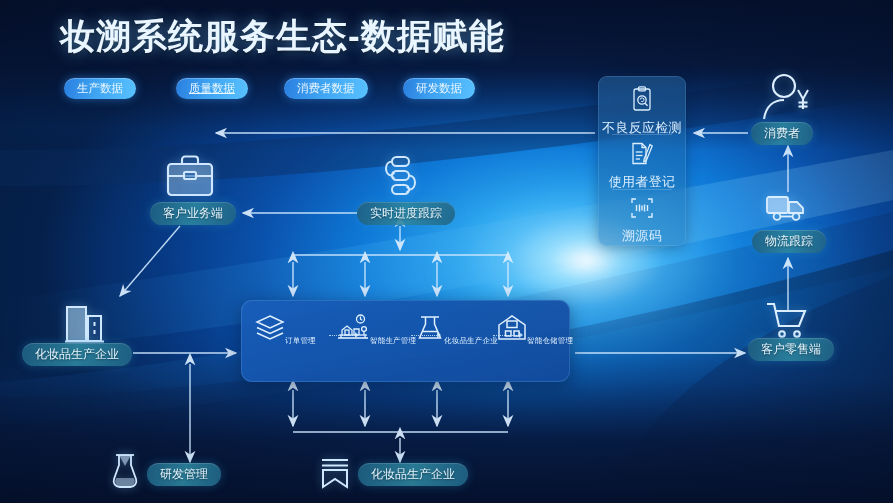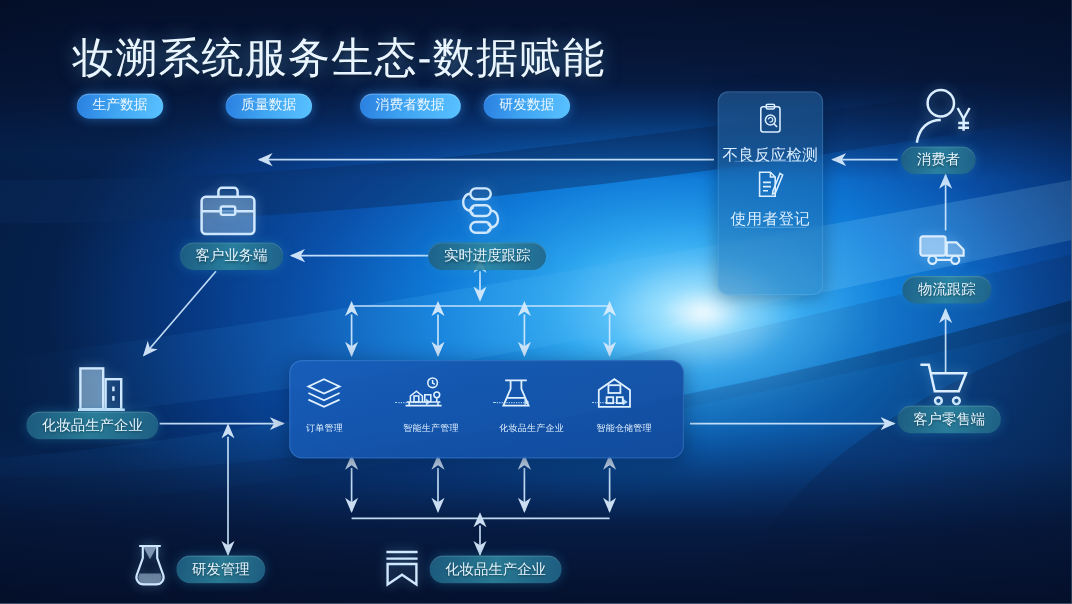--- a/index.html
+++ b/index.html
@@ -36,25 +36,24 @@
   }
   .swoosh { position: absolute; pointer-events:none; }
   .bg-vig {
     position: absolute; inset:0;
     background: radial-gradient(ellipse 760px 430px at 52% 52%, rgba(0,0,0,0) 48%, rgba(3,12,34,0.30) 78%, rgba(2,9,26,0.62) 100%);
   }
 
   
   #title {
     position: absolute; left: 60px; top: 13px;
-    font-size: 35px; font-weight: 400; letter-spacing: 1px;
+    font-size: 35px; font-weight: 700; letter-spacing: 1px;
     color: #eaf6ff;
     text-shadow: 0 0 14px rgba(120,200,255,0.55), 0 2px 3px rgba(0,0,0,0.5);
     white-space: nowrap;
-    margin-top: 12px;
   }
   .tagpill {
     position: absolute; top: 78px;
     height: 21px; line-height: 21px;
     padding: 0 13px;
     border-radius: 11px;
     font-size: 11.5px; color: #eaf7ff;
     background: linear-gradient(100deg, #2a7fe0 0%, #3fa4f2 45%, #59c2ff 100%);
     box-shadow: 0 0 9px rgba(60,160,255,0.5), inset 0 1px 0 rgba(255,255,255,0.25);
     white-space: nowrap; text-align: right;
@@ -96,21 +95,21 @@
   
   #card {
     position: absolute; left: 241px; top: 300px;
     width: 329px; height: 82px;
     border-radius: 11px;
     background: linear-gradient(150deg, rgba(24,94,186,0.93) 0%, rgba(20,84,172,0.92) 40%, rgba(18,74,156,0.93) 100%);
     box-shadow: inset 0 0 0 1px rgba(130,195,255,0.20), 0 4px 18px rgba(2,16,46,0.42);
   }
   .citem {
     position: absolute; top: 14px; width: 72px;
-    display:flex; flex-direction:column; align-items:flex-start;
+    display:flex; align-items:flex-end;
   }
   .citem .clabel { font-size: 7.5px; color:#e2f2ff; margin-top: 5px; letter-spacing:.2px; white-space:nowrap; }
   .dots {
     position:absolute; top: 31px; width: 30px; height: 8px;
     display:flex; align-items:center;
   }
   .dots .dline {
     flex:1; height:0; border-top: 1px dotted rgba(195,230,255,0.85);
   }
   .dots .dhead {
@@ -204,22 +203,22 @@
 
       <line x1="400" y1="438" x2="400" y2="462" marker-start="url(#arrStart)" marker-end="url(#arrEnd)"></line>
 
       <line x1="190" y1="364" x2="190" y2="462" marker-start="url(#arrStart)" marker-end="url(#arrEnd)"></line>
     </g>
   </svg>
 
   <div id="title">妆溯系统服务生态-数据赋能</div>
 
   <div class="tagpill" style="left:64px;">生产数据</div>
-  <div class="tagpill" style="left:188px;">质量数据</div>
-  <div class="tagpill" style="left:300px;">消费者数据</div>
+  <div class="tagpill" style="left:176px;text-decoration:underline;">质量数据</div>
+  <div class="tagpill" style="left:284px;">消费者数据</div>
   <div class="tagpill" style="left:403px;">研发数据</div>
 
   <div id="rpanel">
     <div class="pitem" style="top:10px;">
       <span class="ico-in">
         <svg width="22" height="26" viewBox="0 0 22 26" fill="none" stroke="#dbeeff" stroke-width="1.3">
           <rect x="3" y="3" width="16" height="21" rx="2"></rect>
           <rect x="7.5" y="0.8" width="7" height="4" rx="1.2"></rect>
           <circle cx="11" cy="14" r="4.2"></circle>
           <line x1="14" y1="17.2" x2="16.6" y2="19.8"></line>
@@ -238,20 +237,36 @@
           <line x1="5.8" y1="11" x2="12.5" y2="11"></line>
           <line x1="5.8" y1="14.5" x2="12.5" y2="14.5"></line>
           <line x1="5.8" y1="18" x2="10" y2="18"></line>
           <path d="M20 3.5 l2.2 1.4 -6 14.8 -2.4 1 0.3 -2.6 z"></path>
         </svg>
       </span>
       <span class="plabel">使用者登记</span>
     </div>
     <div class="pdiv" style="top:113px;"></div>
 
+    <div class="pitem" style="top:120px;">
+      <span class="ico-in">
+        <svg width="24" height="24" viewBox="0 0 24 24" fill="none" stroke="#dbeeff" stroke-width="1.4">
+          <path d="M2 7 V3 h4"></path>
+            <path d="M18 3 h4 v4"></path>
+          <path d="M22 17 v4 h-4"></path>
+            <path d="M6 21 H2 v-4"></path>
+          <line x1="6.5" y1="9" x2="6.5" y2="15"></line>
+          <line x1="9.5" y1="8.5" x2="9.5" y2="15.5"></line>
+          <line x1="12" y1="9.5" x2="12" y2="14.5"></line>
+          <line x1="14.5" y1="8.5" x2="14.5" y2="15.5"></line>
+          <line x1="17.5" y1="9" x2="17.5" y2="15"></line>
+        </svg>
+      </span>
+      <span class="plabel">溯源码</span>
+    </div>
   </div>
 
   <div class="ico" style="left:164px; top:152px;">
     <svg width="52" height="48" viewBox="0 0 52 48" fill="none" stroke="#cfe8ff" stroke-width="2.1">
       <rect x="4" y="12" width="44" height="31" rx="3.5" fill="#bfe0f7" fill-opacity="0.30"></rect>
       <path d="M18 12 V7.5 a3 3 0 0 1 3 -3 h10 a3 3 0 0 1 3 3 V12"></path>
       <line x1="4" y1="24" x2="48" y2="24"></line>
       <rect x="20" y="20" width="12" height="7" rx="1.5" fill="#0a4f9e" fill-opacity="0.5"></rect>
     </svg>
   </div>

